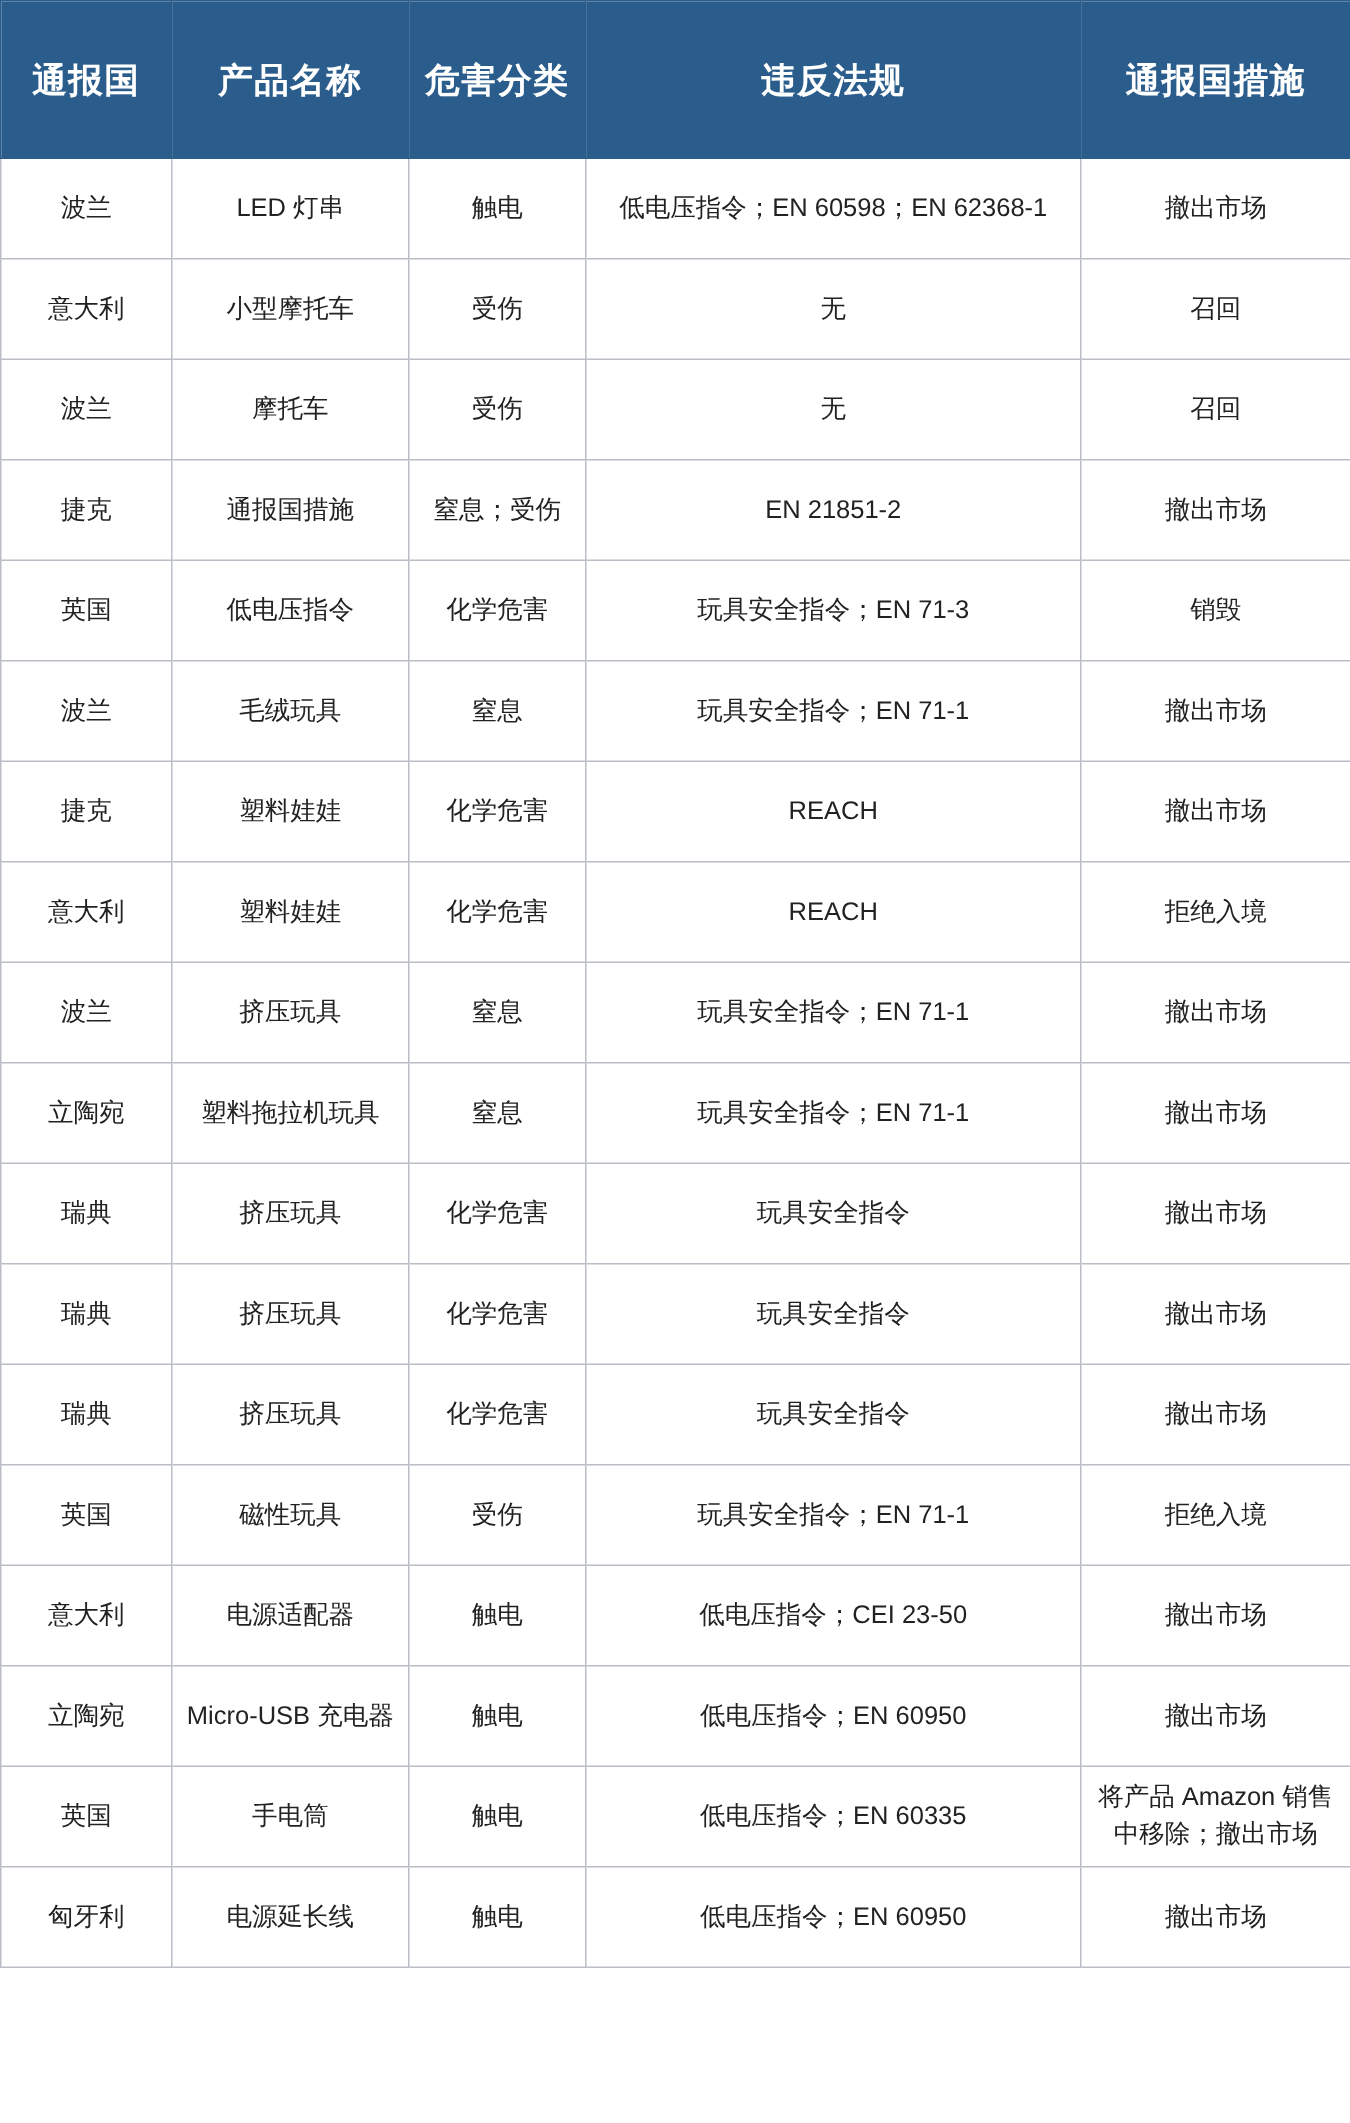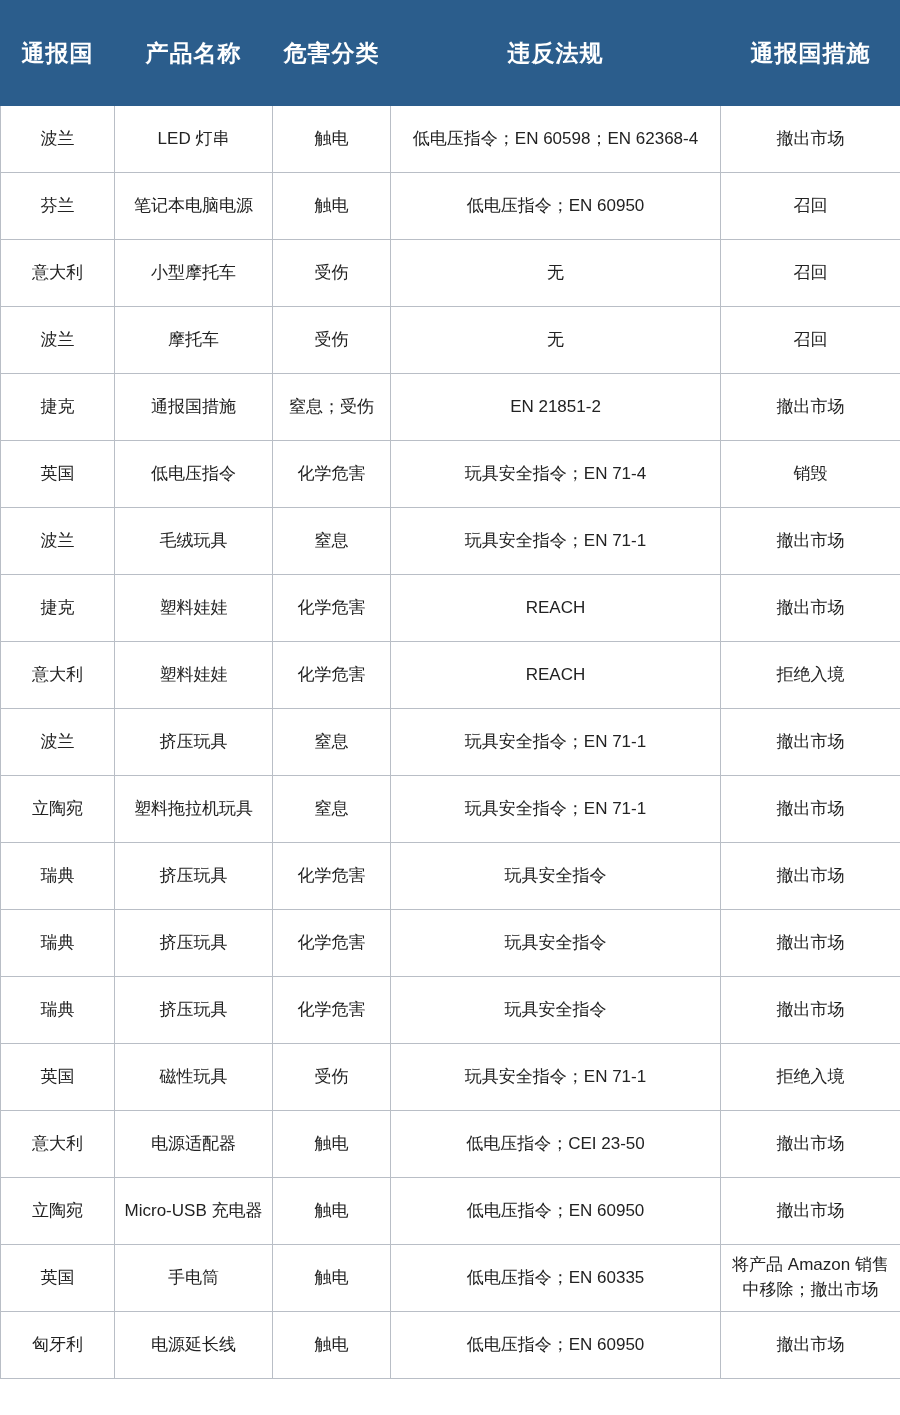--- a/index.html
+++ b/index.html
@@ -71,29 +71,22 @@
       <th>危害分类</th>
       <th>违反法规</th>
       <th>通报国措施</th>
     </tr>
   </thead>
   <tbody id="table-body">
       <tr>
         <td class="cell-multiline">波兰</td>
         <td class="cell-multiline">LED 灯串</td>
         <td class="cell-multiline">触电</td>
-        <td class="cell-multiline">低电压指令；EN 60598；EN 62368-4</td>
-        <td class="cell-multiline">撤出市场</td>
-      </tr>
-      <tr>
-        <td class="cell-multiline">芬兰</td>
-        <td class="cell-multiline">笔记本电脑电源</td>
-        <td class="cell-multiline">触电</td>
-        <td class="cell-multiline">低电压指令；EN 60950</td>
-        <td class="cell-multiline">召回</td>
+        <td class="cell-multiline">低电压指令；EN 60598；EN 62368-1</td>
+        <td class="cell-multiline">撤出市场</td>
       </tr>
       <tr>
         <td class="cell-multiline">意大利</td>
         <td class="cell-multiline">小型摩托车</td>
         <td class="cell-multiline">受伤</td>
         <td class="cell-multiline">无</td>
         <td class="cell-multiline">召回</td>
       </tr>
       <tr>
         <td class="cell-multiline">波兰</td>
@@ -106,21 +99,21 @@
         <td class="cell-multiline">捷克</td>
         <td class="cell-multiline">通报国措施</td>
         <td class="cell-multiline">窒息；受伤</td>
         <td class="cell-multiline">EN 21851-2</td>
         <td class="cell-multiline">撤出市场</td>
       </tr>
       <tr>
         <td class="cell-multiline">英国</td>
         <td class="cell-multiline">低电压指令</td>
         <td class="cell-multiline">化学危害</td>
-        <td class="cell-multiline">玩具安全指令；EN 71-4</td>
+        <td class="cell-multiline">玩具安全指令；EN 71-3</td>
         <td class="cell-multiline">销毁</td>
       </tr>
       <tr>
         <td class="cell-multiline">波兰</td>
         <td class="cell-multiline">毛绒玩具</td>
         <td class="cell-multiline">窒息</td>
         <td class="cell-multiline">玩具安全指令；EN 71-1</td>
         <td class="cell-multiline">撤出市场</td>
       </tr>
       <tr>

